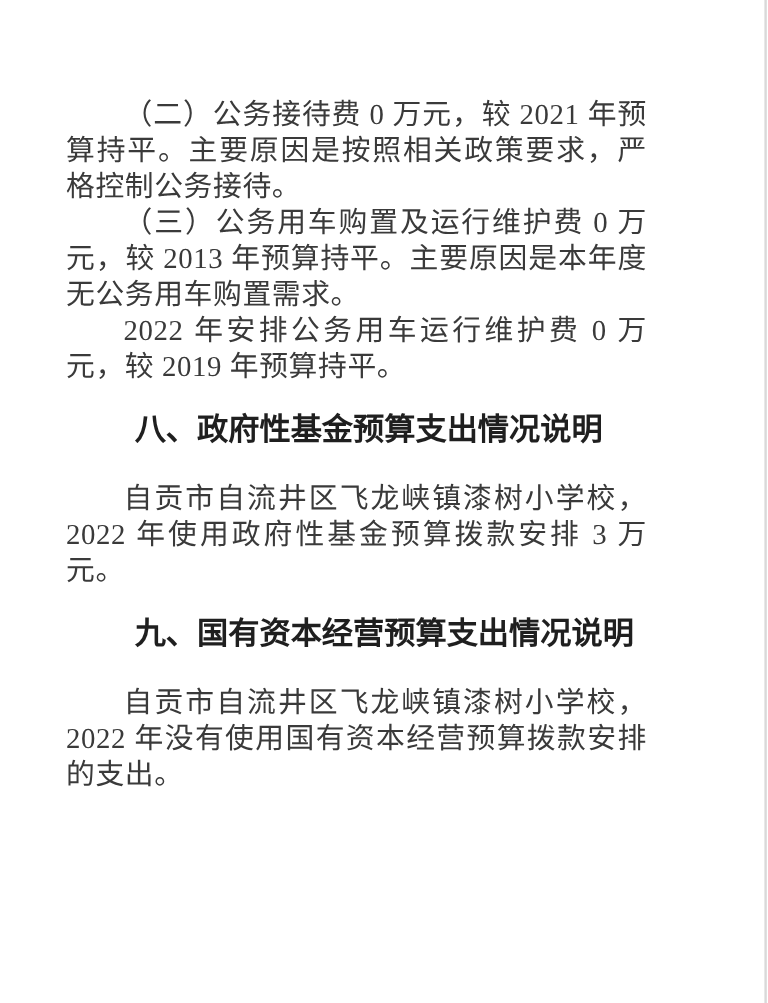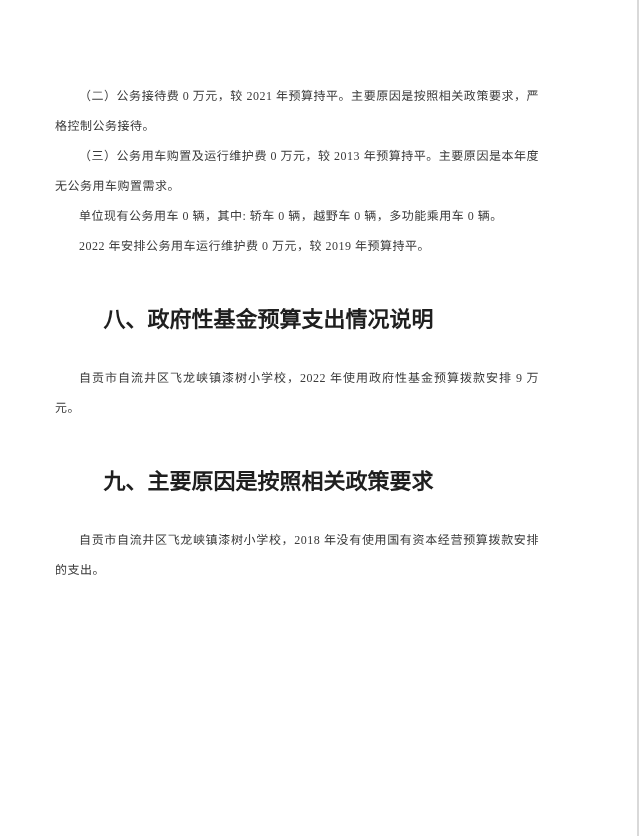--- a/index.html
+++ b/index.html
@@ -24,47 +24,46 @@
     background: #d9d9d9;
   }
   .content {
     position: absolute;
     left: 55px;
     top: 81px;
     width: 484px;
   }
   p.body-para {
     font-family: "Liberation Serif", "DejaVu Serif", serif;
-    font-size: 12px;
+    font-size: 24px;
     line-height: 30px;
     letter-spacing: 0.5px;
     color: #3a3a3a;
     text-align: justify;
     text-justify: inter-ideograph;
     text-indent: 2em;
     margin: 0;
   }
   h2.section-heading {
     font-family: "Liberation Sans", "DejaVu Sans", sans-serif;
-    font-size: 22px;
+    font-size: 26px;
     font-weight: bold;
     color: #1f1f1f;
     line-height: 26px;
     text-indent: 2.2em;
-    margin: 46px 0 30px 0;
+    margin: 24px 0 30px 0;
   }
 </style>
 </head>
 <body>
 
 <div class="page">
   <main class="content">
       <p class="body-para">（二）公务接待费 0 万元，较 2021 年预算持平。主要原因是按照相关政策要求，严格控制公务接待。</p>
       <p class="body-para">（三）公务用车购置及运行维护费 0 万元，较 2013 年预算持平。主要原因是本年度无公务用车购置需求。</p>
-      <p class="body-para">单位现有公务用车 0 辆，其中: 轿车 0 辆，越野车 0 辆，多功能乘用车 0 辆。</p>
       <p class="body-para">2022 年安排公务用车运行维护费 0 万元，较 2019 年预算持平。</p>
       <h2 class="section-heading">八、政府性基金预算支出情况说明</h2>
-      <p class="body-para">自贡市自流井区飞龙峡镇漆树小学校，2022 年使用政府性基金预算拨款安排 9 万元。</p>
-      <h2 class="section-heading">九、主要原因是按照相关政策要求</h2>
-      <p class="body-para">自贡市自流井区飞龙峡镇漆树小学校，2018 年没有使用国有资本经营预算拨款安排的支出。</p>
+      <p class="body-para">自贡市自流井区飞龙峡镇漆树小学校，2022 年使用政府性基金预算拨款安排 3 万元。</p>
+      <h2 class="section-heading">九、国有资本经营预算支出情况说明</h2>
+      <p class="body-para">自贡市自流井区飞龙峡镇漆树小学校，2022 年没有使用国有资本经营预算拨款安排的支出。</p>
     </main>
   <div class="page-edge-line"></div>
 </div>
 
 </body></html>

